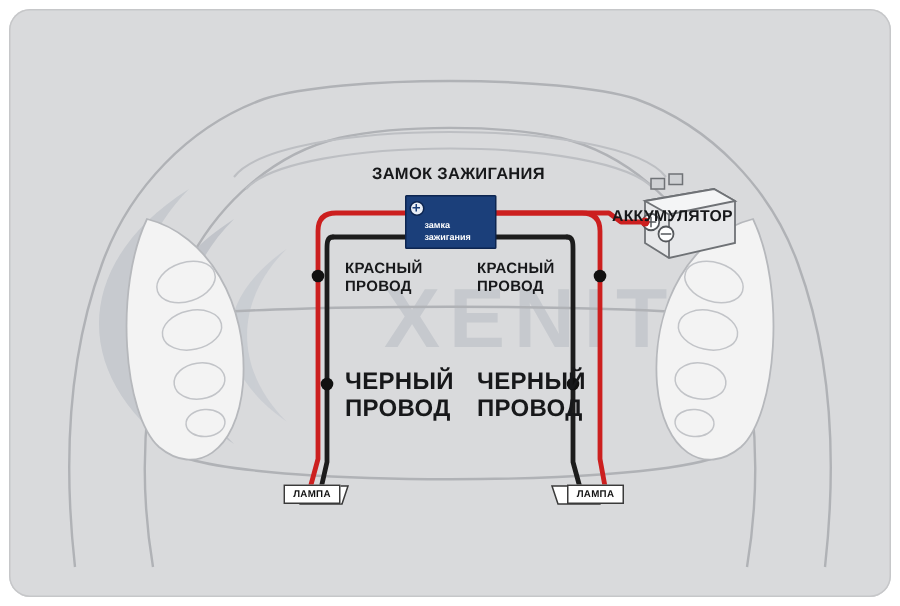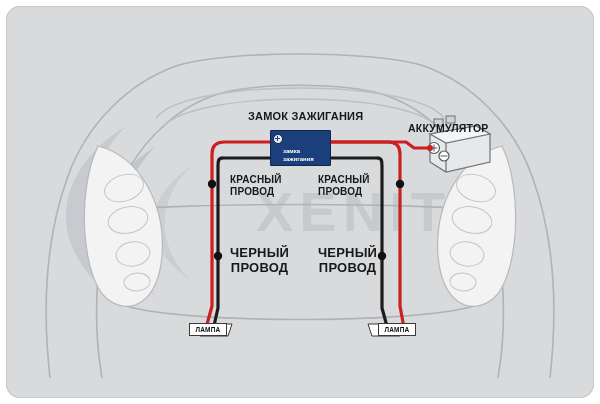--- a/index.html
+++ b/index.html
@@ -40,22 +40,21 @@
     font-weight: bold;
     color: #17181a;
     line-height: 1.15;
     white-space: pre-line;
     letter-spacing: 0.2px;
   }
   .lbl-red {
     font-size: 10px;
   }
   .lbl-black {
-    font-size: 13px;
-    text-align: center;
+    font-size: 16px;
   }
   .lbl-title {
     font-size: 11px;
   }
   .lbl-batt {
     font-size: 10.5px;
   }
   .lamp-box {
     position: absolute;
     background: #ffffff;
@@ -198,21 +197,21 @@
     </svg>
 
     <div class="lbl lbl-title" style="left:242px; top:104px;">ЗАМОК ЗАЖИГАНИЯ</div>
 
     <div class="key-chip" style="left:264px; top:124px; width:44px;">
       <span class="keydot"></span>
       <span>замка
 зажигания</span>
     </div>
 
-    <div class="lbl lbl-batt" style="left:402px; top:116px;">АККУМУЛЯТОР</div>
+    <div class="lbl lbl-batt" style="left:402px; top:132px;">АККУМУЛЯТОР</div>
 
     <div class="lbl lbl-red" style="left:224px; top:168px;">КРАСНЫЙ
 ПРОВОД</div>
     <div class="lbl lbl-red" style="left:312px; top:168px;">КРАСНЫЙ
 ПРОВОД</div>
 
     <div class="lbl lbl-black" style="left:224px; top:240px;">ЧЕРНЫЙ
 ПРОВОД</div>
     <div class="lbl lbl-black" style="left:312px; top:240px;">ЧЕРНЫЙ
 ПРОВОД</div>

